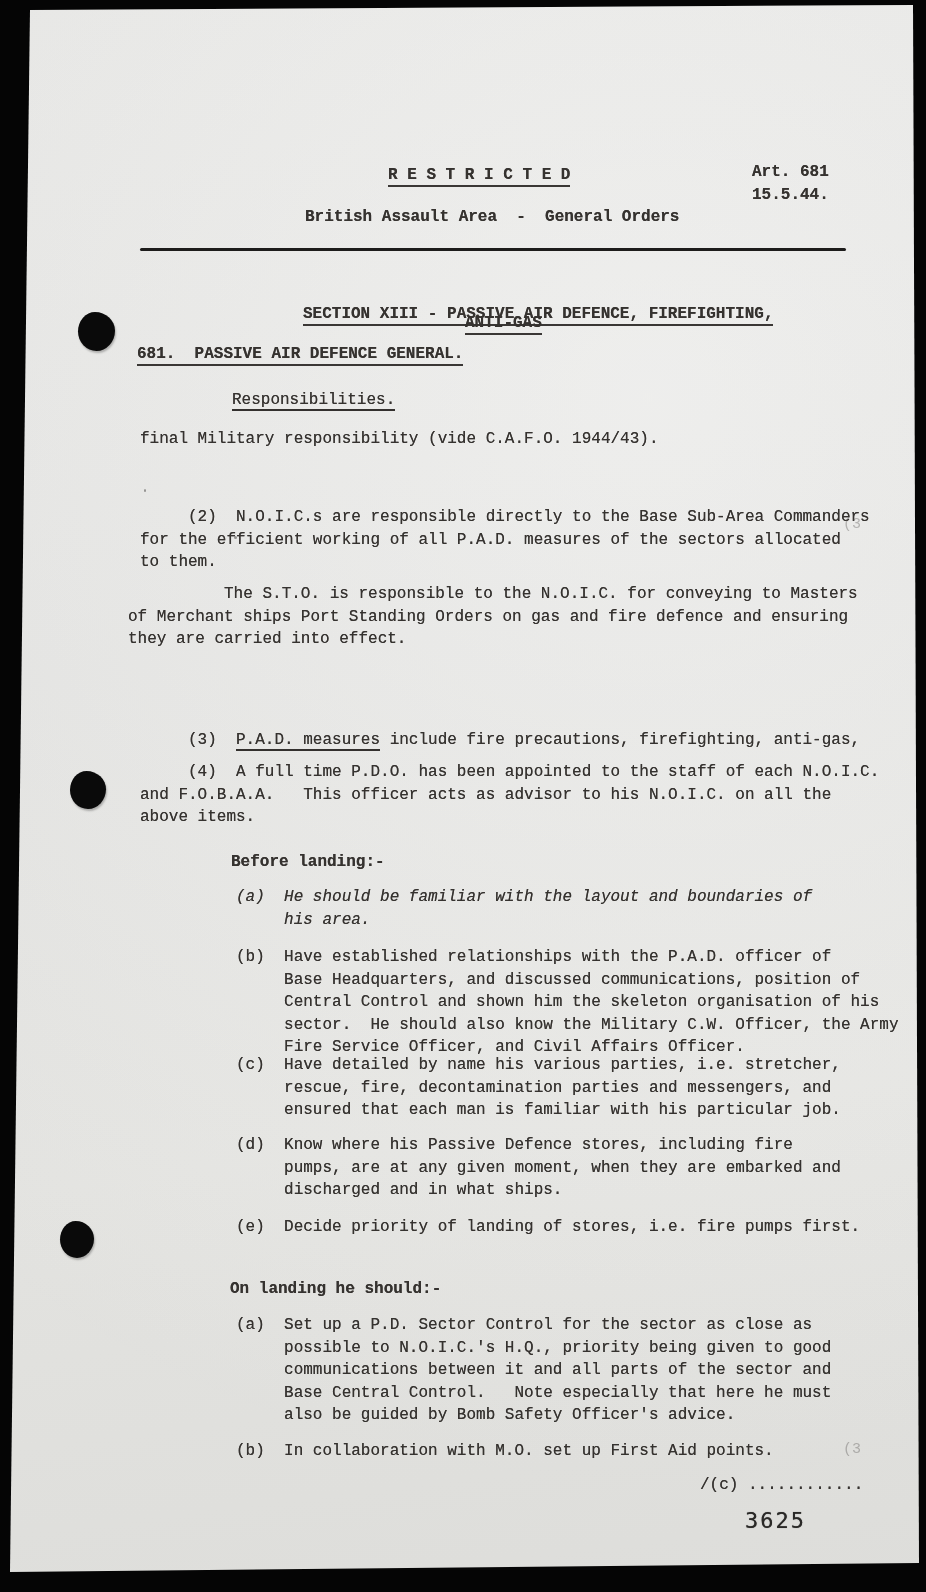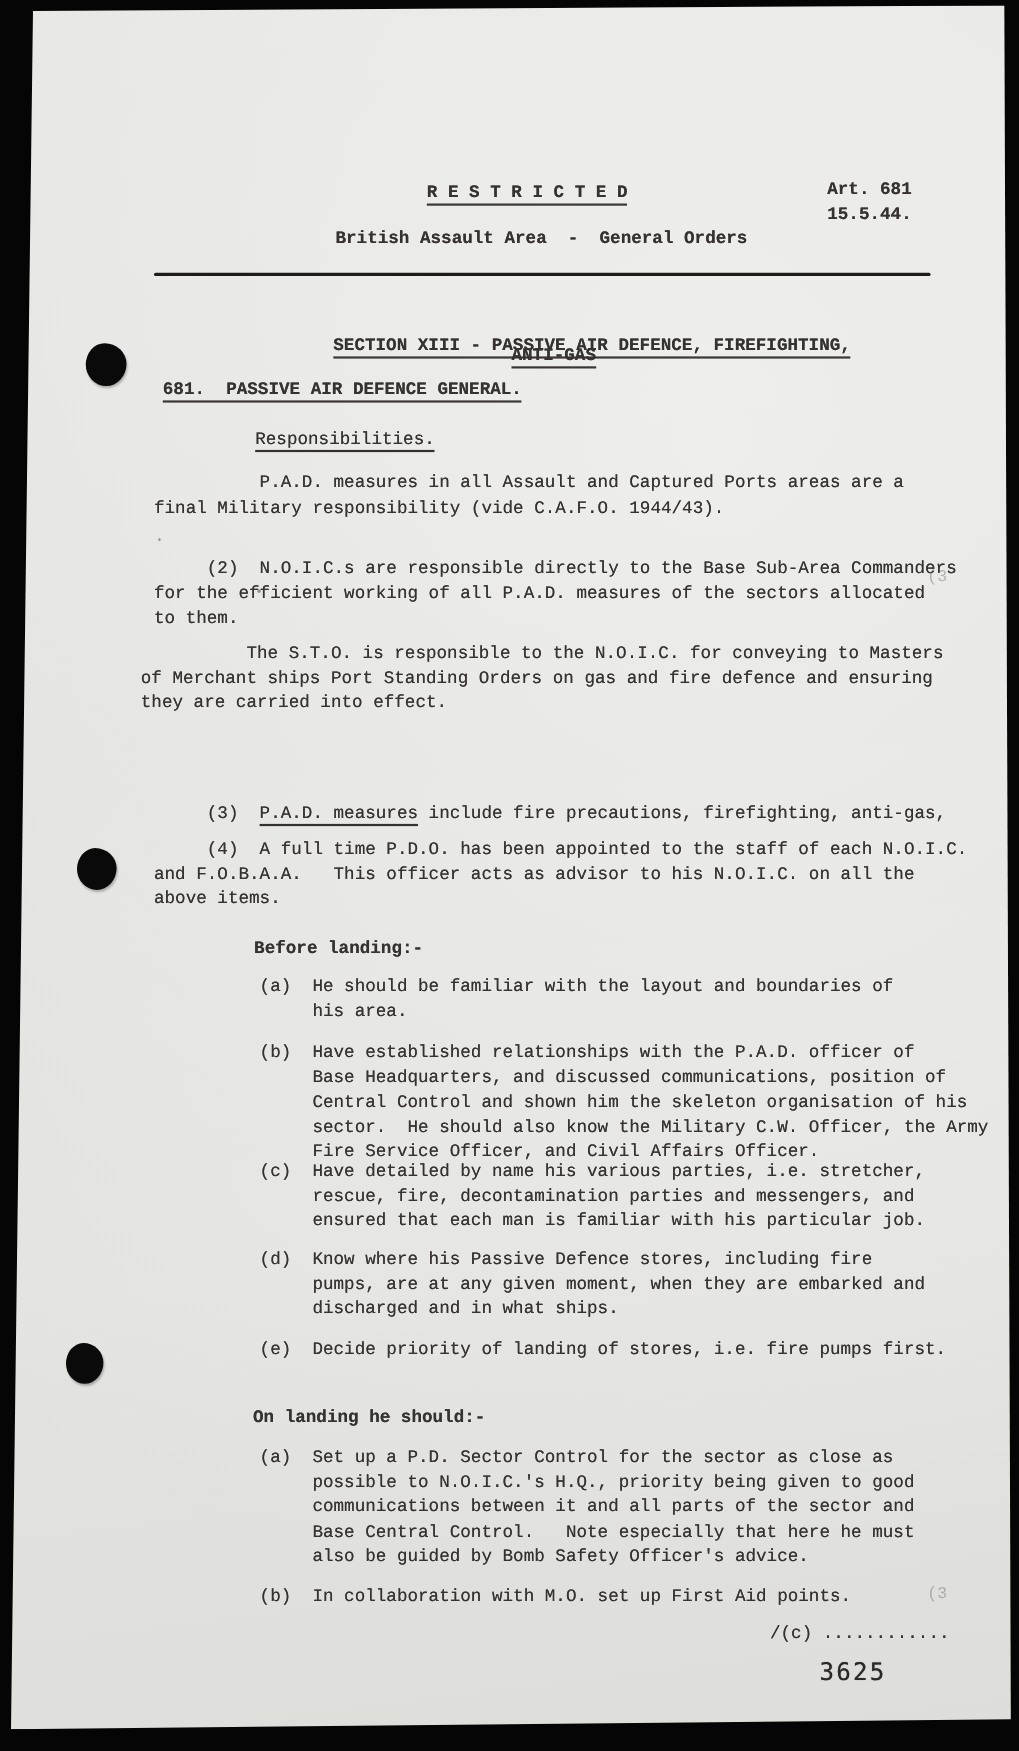--- a/index.html
+++ b/index.html
@@ -43,39 +43,39 @@
 
   <div class="block bold" style="left:752px;top:161px;"><div class="tline">Art. 681</div><div class="tline">15.5.44.</div></div>
 
   <div class="block bold" style="left:305px;top:206px;">British Assault Area  -  General Orders</div>
 
   <div class="hrule" style="left:140px;top:248px;width:706px;"></div>
 
   <div class="block bold" style="left:303px;top:274px;margin-top:29px;"><span class="ul">SECTION XIII - PASSIVE AIR DEFENCE, FIREFIGHTING,</span></div>
   <div class="block bold" style="left:465px;top:312px;"><span class="ul">ANTI-GAS</span></div>
 
-  <div class="block bold" style="left:148px;top:343px;"><span class="ul">681.  PASSIVE AIR DEFENCE GENERAL.</span></div>
+  <div class="block bold" style="left:137px;top:343px;"><span class="ul">681.  PASSIVE AIR DEFENCE GENERAL.</span></div>
 
   <div class="block" style="left:232px;top:389px;"><span class="ul2">Responsibilities.</span></div>
 
-  <div class="block" style="left:140px;top:428px;"><div class="tline">          P.A.D. measures in all Assault and Captured Ports areas are a</div><div class="tline">final Military responsibility (vide C.A.F.O. 1944/43).</div></div>
+  <div class="block" style="left:140px;top:428px;"><div class="tline">final Military responsibility (vide C.A.F.O. 1944/43).</div></div>
 
   <div class="block" style="left:140px;top:506px;"><div class="tline">     (2)  N.O.I.C.s are responsible directly to the Base Sub-Area Commanders</div><div class="tline">for the efficient working of all P.A.D. measures of the sectors allocated</div><div class="tline">to them.</div></div>
 
   <div class="block" style="left:128px;top:583px;"><div class="tline">          The S.T.O. is responsible to the N.O.I.C. for conveying to Masters</div><div class="tline">of Merchant ships Port Standing Orders on gas and fire defence and ensuring</div><div class="tline">they are carried into effect.</div></div>
 
   <div class="block" style="left:140px;top:684px;">
     <div class="tline"><span>     (3)  </span><span class="ul2">P.A.D. measures</span><span> include fire precautions, firefighting, anti-gas,</span></div>
   </div>
 
   <div class="block" style="left:140px;top:761px;"><div class="tline">     (4)  A full time P.D.O. has been appointed to the staff of each N.O.I.C.</div><div class="tline">and F.O.B.A.A.   This officer acts as advisor to his N.O.I.C. on all the</div><div class="tline">above items.</div></div>
 
   <div class="block bold" style="left:231px;top:851px;">Before landing:-</div>
 
-  <div class="block" style="left:140px;top:886px;"><div class="tline">          (a)  He should be familiar with the layout and boundaries of</div><div class="tline">               his area.</div></div>
+  <div class="block" style="left:140px;top:886px;font-style:italic;"><div class="tline">          (a)  He should be familiar with the layout and boundaries of</div><div class="tline">               his area.</div></div>
   <div class="block" style="left:140px;top:946px;"><div class="tline">          (b)  Have established relationships with the P.A.D. officer of</div><div class="tline">               Base Headquarters, and discussed communications, position of</div><div class="tline">               Central Control and shown him the skeleton organisation of his</div><div class="tline">               sector.  He should also know the Military C.W. Officer, the Army</div><div class="tline">               Fire Service Officer, and Civil Affairs Officer.</div></div>
   <div class="block" style="left:140px;top:1054px;"><div class="tline">          (c)  Have detailed by name his various parties, i.e. stretcher,</div><div class="tline">               rescue, fire, decontamination parties and messengers, and</div><div class="tline">               ensured that each man is familiar with his particular job.</div></div>
   <div class="block" style="left:140px;top:1134px;"><div class="tline">          (d)  Know where his Passive Defence stores, including fire</div><div class="tline">               pumps, are at any given moment, when they are embarked and</div><div class="tline">               discharged and in what ships.</div></div>
   <div class="block" style="left:140px;top:1216px;"><div class="tline">          (e)  Decide priority of landing of stores, i.e. fire pumps first.</div></div>
 
   <div class="block bold" style="left:230px;top:1278px;">On landing he should:-</div>
 
   <div class="block" style="left:140px;top:1314px;"><div class="tline">          (a)  Set up a P.D. Sector Control for the sector as close as</div><div class="tline">               possible to N.O.I.C.'s H.Q., priority being given to good</div><div class="tline">               communications between it and all parts of the sector and</div><div class="tline">               Base Central Control.   Note especially that here he must</div><div class="tline">               also be guided by Bomb Safety Officer's advice.</div></div>
   <div class="block" style="left:140px;top:1440px;"><div class="tline">          (b)  In collaboration with M.O. set up First Aid points.</div></div>
 

